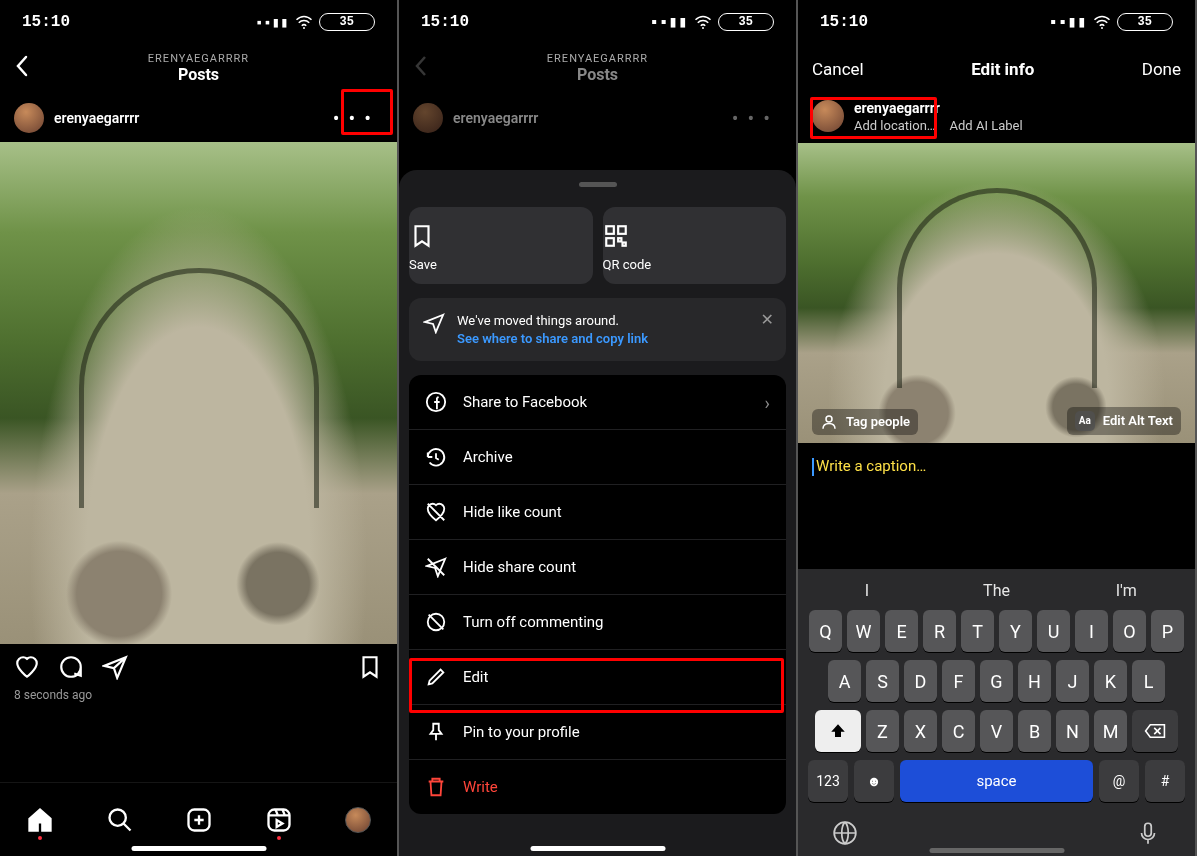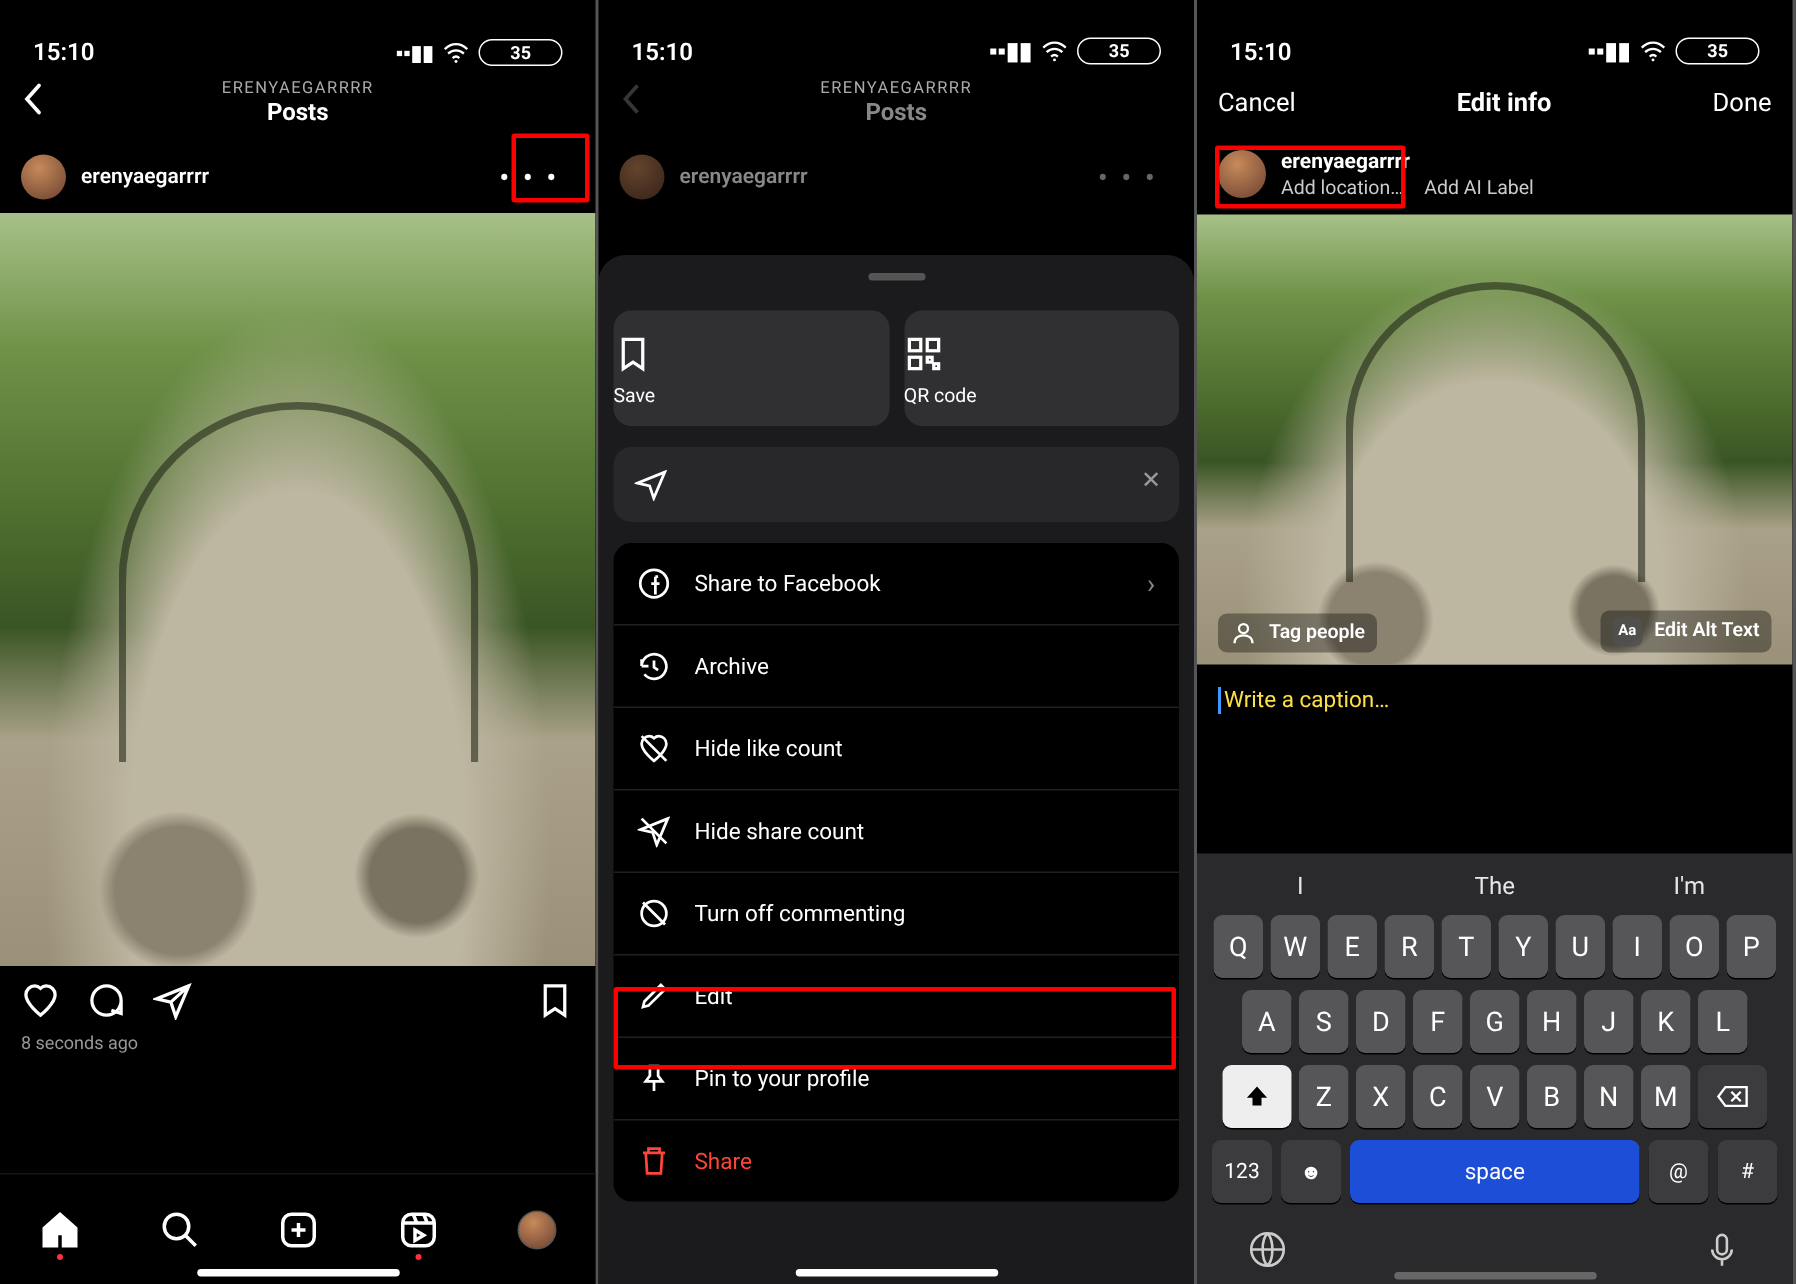--- a/index.html
+++ b/index.html
@@ -17,25 +17,26 @@
     height: 856px;
     background: #000;
     position: relative;
     overflow: hidden;
     color: #fff;
   }
   
   .status-bar {
     height: 44px;
     display: flex;
-    align-items: flex-end;
+    align-items: center;
     justify-content: space-between;
     padding: 0 22px;
     font-size: 16px;
     font-weight: 600;
+    font-family: Liberation Mono, monospace;
   }
   .status-icons { display: flex; align-items: center; gap: 6px; }
   .signal-icon, .wifi-icon { font-size: 14px; }
   .battery-badge {
     display: inline-flex; align-items: center;
     border: 1px solid #fff; border-radius: 9px;
     padding: 0 20px; height: 18px; font-size: 12px; font-weight: 700;
   }
   
   .nav-header {
@@ -300,20 +301,24 @@
             <rect x="14" y="14" width="3" height="3"></rect>
             <rect x="18" y="18" width="3" height="3"></rect>
           </svg>
         <span>QR code</span>
       </div>
     </div>
     <div class="notice">
       <svg viewBox="0 0 24 24">
           <path d="M22 3 L2 11 L11 13 L14 22 Z"></path>
         </svg>
+      <div class="notice-text">
+        <div>We've moved things around.</div>
+        <div class="notice-link">See where to share and copy link</div>
+      </div>
       <span class="notice-x">✕</span>
     </div>
     <div class="sheet-list">
       <div class="sheet-item">
         <svg viewBox="0 0 24 24">
             <circle cx="12" cy="12" r="10"></circle>
             <path d="M13 7 L15 7 M13 7 L13 20 M10 12 L16 12"></path>
           </svg>
         <span>Share to Facebook</span>
         <span class="chev">›</span>
@@ -352,21 +357,21 @@
       <div class="sheet-item">
         <svg viewBox="0 0 24 24">
             <path d="M9 3 L15 3 L15 10 L18 14 L6 14 L9 10 Z M12 14 L12 21"></path>
           </svg>
         <span>Pin to your profile</span>
       </div>
       <div class="sheet-item danger">
         <svg viewBox="0 0 24 24">
             <path d="M4 6 L20 6 M8 6 L8 3 L16 3 L16 6 M6 6 L7 21 L17 21 L18 6"></path>
           </svg>
-        <span>Share</span>
+        <span>Write</span>
       </div>
     </div>
   </div>
   <div class="highlight-red" style="bottom:143px; left:10px; right:12px; height:55px;"></div>
   <div class="home-ind"></div>
 </div>
 
 <div class="screen">
   <div class="status-bar">
     <span>15:10</span>

